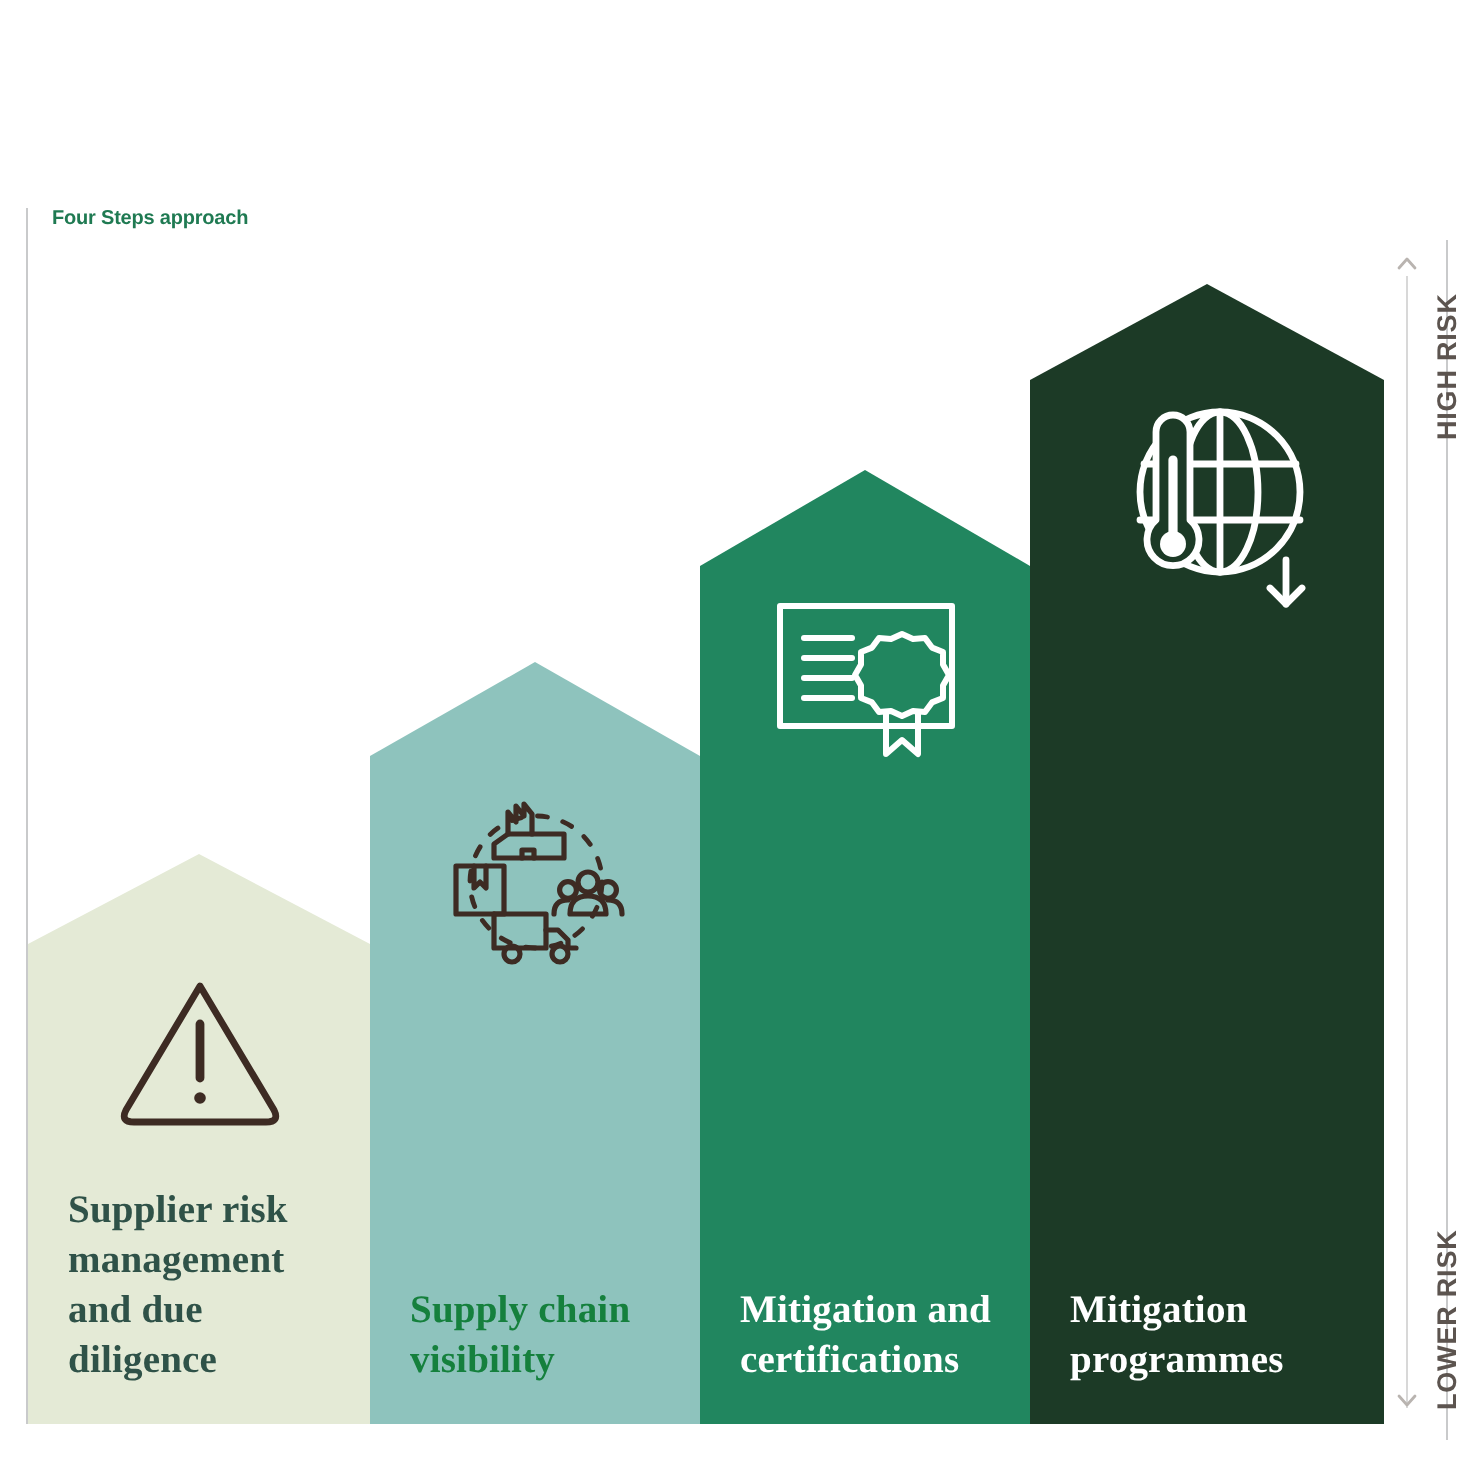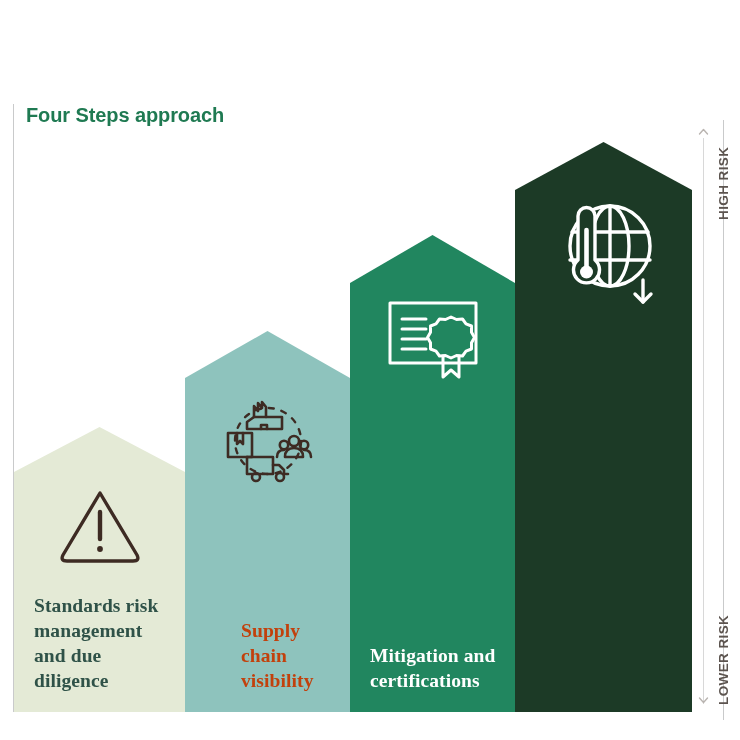--- a/index.html
+++ b/index.html
@@ -24,21 +24,21 @@
     width: 1px;
     height: 608px;
     background: #c9cacb;
   }
 
   
   .title {
     position: absolute;
     left: 26px;
     top: 104px;
-    font-size: 20px;
+    font-size: 10px;
     font-weight: bold;
     letter-spacing: -0.1px;
     color: #1f7a52;
     white-space: nowrap;
   }
 
   
   .plot {
     position: absolute;
     left: 14px;
@@ -142,21 +142,21 @@
           <polygon points="0,45 85.5,0 171,45 171,285 0,285" fill="#e4ead6"></polygon>
         </svg>
       </div>
       <div class="icon" style="top:58px;">
         <svg width="86" height="80" viewBox="0 0 86 80">
           <path d="M43 8 L80 70 Q83 76 76 76 L10 76 Q3 76 6 70 Z" fill="none" stroke="#3d2b23" stroke-width="3.4" stroke-linejoin="round"></path>
           <line x1="43" y1="27" x2="43" y2="54" stroke="#3d2b23" stroke-width="4.4" stroke-linecap="round"></line>
           <circle cx="43" cy="64" r="2.9" fill="#3d2b23"></circle>
         </svg>
       </div>
-      <div class="label" style="color:#2f5248;">Standards risk management and due diligence</div>
+      <div class="label" style="color:#2f5248;">Supplier risk management and due diligence</div>
     </div>
 
     <div class="bar" style="left:171px; width:165px; height:381px;">
       <div class="shape">
         <svg viewBox="0 0 165 381" preserveAspectRatio="none">
           <polygon points="0,47 82.5,0 165,47 165,381 0,381" fill="#8ec3bd"></polygon>
         </svg>
       </div>
       <div class="icon" style="top:58px;">
         <svg width="104" height="104" viewBox="0 0 104 104">
@@ -179,21 +179,21 @@
             <circle cx="40" cy="88" r="4"></circle>
             <circle cx="64" cy="88" r="4"></circle>
           </g>
           <g fill="none" stroke="#3d2b23" stroke-width="2.6" stroke-linecap="round" stroke-linejoin="round">
 
             <rect x="12" y="44" width="24" height="24"></rect>
             <path d="M21 44 L21 55 L24 52 L27 55 L27 44"></path>
           </g>
         </svg>
       </div>
-      <div class="label" style="color:#c2410c;margin-left:36px;">Supply chain visibility</div>
+      <div class="label" style="color:#15803d;">Supply chain visibility</div>
     </div>
 
     <div class="bar" style="left:336px; width:165px; height:477px;">
       <div class="shape">
         <svg viewBox="0 0 165 477" preserveAspectRatio="none">
           <polygon points="0,48 82.5,0 165,48 165,477 0,477" fill="#21865f"></polygon>
         </svg>
       </div>
       <div class="icon" style="top:60px;">
         <svg width="100" height="86" viewBox="0 0 100 86">
@@ -233,20 +233,21 @@
 
             <path d="M30 18 a8.5 8.5 0 0 1 17 0 L47 62 a13 13 0 1 1 -17 0 Z" fill="#1c3a26"></path>
             <circle cx="38.5" cy="74" r="6.5" fill="#ffffff" stroke="none"></circle>
             <line x1="38.5" y1="32" x2="38.5" y2="68" stroke-width="4.6"></line>
 
             <line x1="95" y1="82" x2="95" y2="104"></line>
             <path d="M87 96 L95 104 L103 96"></path>
           </g>
         </svg>
       </div>
+      <div class="label" style="color:#ffffff;">Mitigation programmes</div>
     </div>
 
   </div>
 
   <div class="axis">
     <div class="axis-line"></div>
     <div class="axis-rule"></div>
 
     <div class="axis-arrow up">
       <svg width="11" height="12" viewBox="0 0 11 12">

